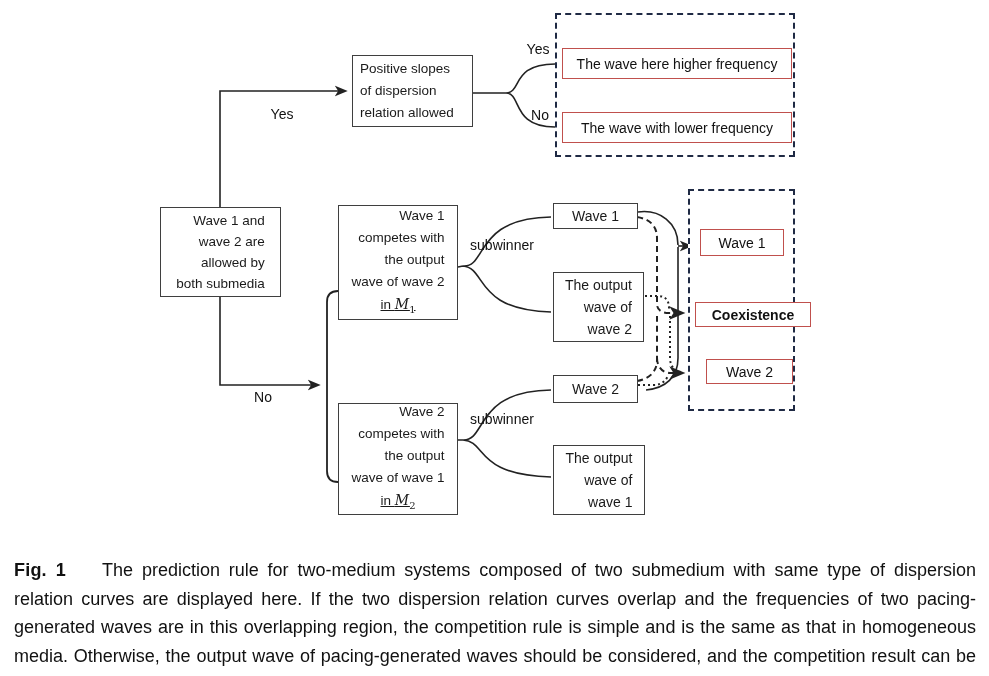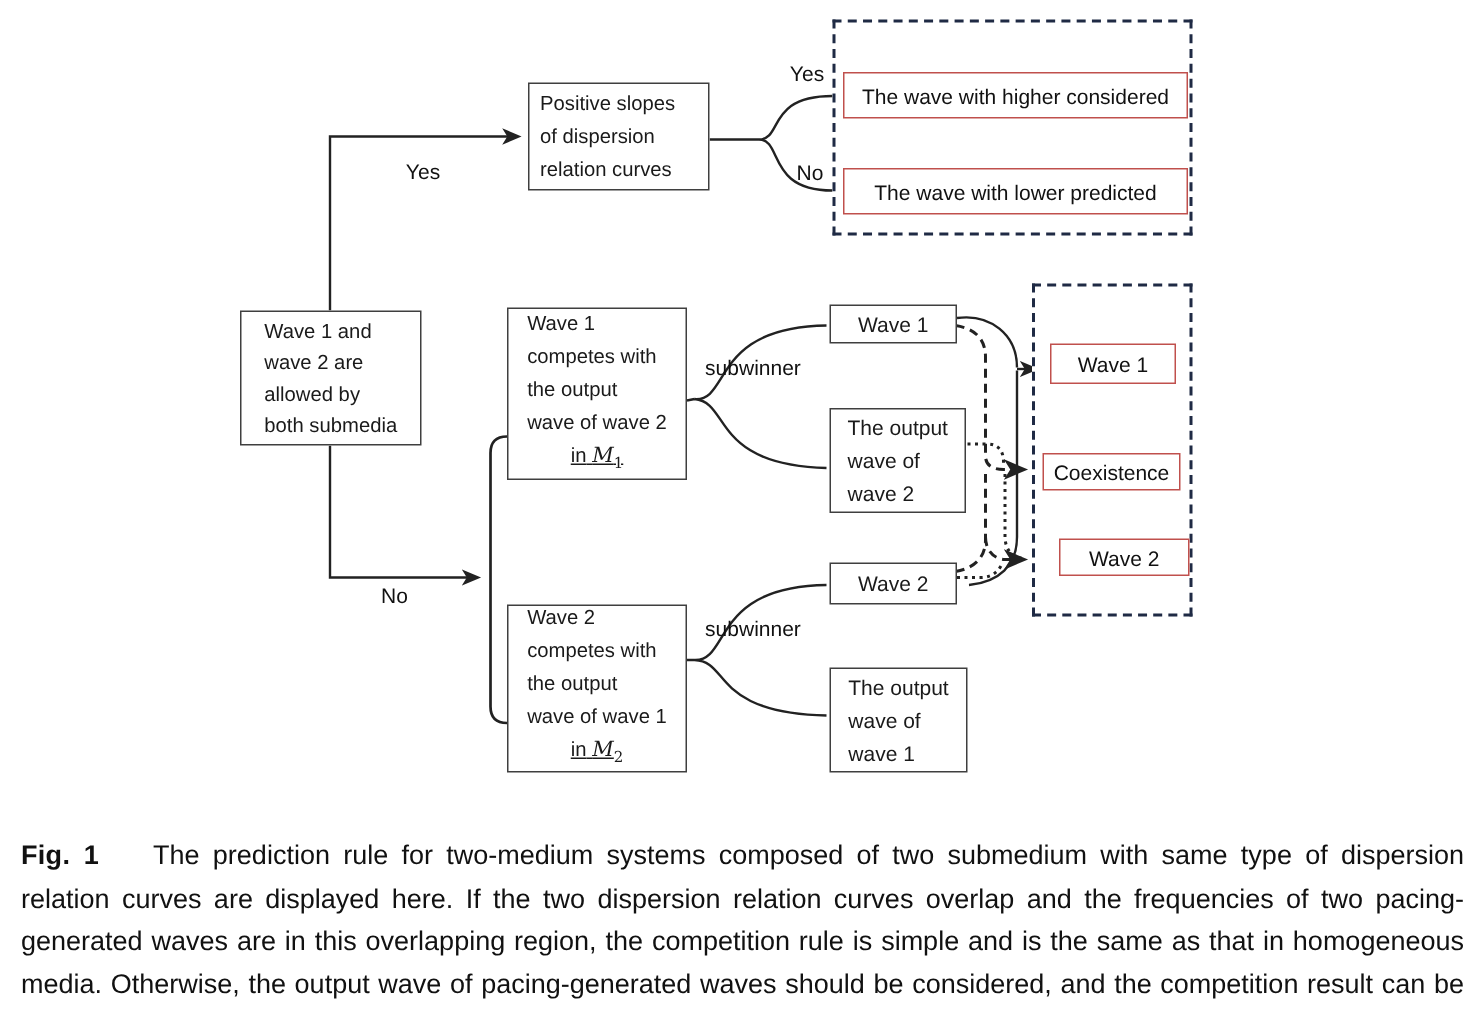--- a/index.html
+++ b/index.html
@@ -1,21 +1,21 @@
 <!DOCTYPE html>
 <html><head>
 <meta charset="utf-8">
 <style>
   html,body{margin:0;padding:0;background:#ffffff;}
   #page{position:relative;width:989px;height:676px;background:#ffffff;
         font-family:"Liberation Sans",sans-serif;color:#1a1a1a;overflow:hidden;}
   #lines{position:absolute;left:0;top:0;width:989px;height:676px;pointer-events:none;}
 
   .fbox{position:absolute;border:1.6px solid #3f3f3f;background:#ffffff;
-        display:flex;align-items:center;justify-content:center;text-align:left;
+        display:flex;align-items:center;justify-content:center;text-align:right;
         white-space:pre-line;font-size:13.5px;line-height:21px;box-sizing:border-box;}
   .fbox.lh22{line-height:22px;}
   .leftalign{justify-content:flex-start;text-align:left;padding-left:7px;}
 
   .dashedbox{position:absolute;border:2.6px dashed #1f2a44;background:#ffffff;box-sizing:border-box;}
   .fw-title{position:absolute;left:0;right:0;text-align:center;font-size:14px;
             color:#111;white-space:nowrap;margin-top:32px;}
   .redbox{position:absolute;border:1.6px solid #c0504d;background:#fff;display:flex;
           align-items:center;justify-content:center;font-size:14px;white-space:nowrap;
           box-sizing:border-box;color:#111;}
@@ -77,29 +77,29 @@
   <div class="fbox" style="left:160px;top:207px;width:121px;height:90px;">Wave 1 and
 wave 2 are
 allowed by
 both submedia</div>
 
   <div class="lbl" style="left:262px;top:106px;width:40px;">Yes</div>
   <div class="lbl" style="left:243px;top:389px;width:40px;">No</div>
 
   <div class="fbox lh22 leftalign" style="left:352px;top:55px;width:121px;height:72px;">Positive slopes
 of dispersion
-relation curves</div>
+relation allowed</div>
 
   <div class="lbl" style="left:520px;top:41px;width:36px;">Yes</div>
   <div class="lbl" style="left:524px;top:107px;width:32px;">No</div>
 
   <div class="dashedbox" style="left:555px;top:13px;width:240px;height:144px;">
     <div class="fw-title" style="top:6px;">Final winner</div>
-    <div class="redbox" style="left:5px;top:33px;width:230px;height:31px;">The wave with higher considered</div>
-    <div class="redbox" style="left:5px;top:97px;width:230px;height:31px;">The wave with lower predicted</div>
+    <div class="redbox" style="left:5px;top:33px;width:230px;height:31px;">The wave here higher frequency</div>
+    <div class="redbox" style="left:5px;top:97px;width:230px;height:31px;">The wave with lower frequency</div>
   </div>
 
   <div class="fbox lh22" style="left:338px;top:205px;width:120px;height:115px;flex-direction:column;">
     <span>Wave 1
 competes with
 the output
 wave of wave 2</span>
     <span class="mathwrap"><span>in</span>&nbsp;<span class="mathit">M</span><sub class="msub">1</sub></span>
   </div>
 
@@ -119,19 +119,19 @@
 wave of
 wave 2</div>
   <div class="fbox" style="left:553px;top:375px;width:85px;height:28px;font-size:14px;">Wave 2</div>
   <div class="fbox lh22" style="left:553px;top:445px;width:92px;height:70px;font-size:14px;">The output
 wave of
 wave 1</div>
 
   <div class="dashedbox" style="left:688px;top:189px;width:107px;height:222px;">
     <div class="fw-title" style="top:7px;">Final winner</div>
     <div class="redbox" style="left:10px;top:38px;width:84px;height:27px;">Wave 1</div>
-    <div class="redbox" style="left:5px;top:111px;width:92px;height:25px;">Coexistence</div>
+    <div class="redbox" style="left:5px;top:111px;width:116px;height:25px;font-weight:bold;">Coexistence</div>
     <div class="redbox" style="left:16px;top:168px;width:87px;height:25px;">Wave 2</div>
   </div>
 
   <p id="caption"><b>Fig.  1</b><span>The prediction rule for two-medium systems composed of two submedium with same type of dispersion relation curves are displayed here.  If the two dispersion relation curves overlap and the frequencies of two pacing-generated waves are in this overlapping region, the competition rule is simple and is the same as that in homogeneous media.  Otherwise, the output wave of pacing-generated waves should be considered, and the competition result can be predicted by this table.</span></p>
 
 </div>
 
 </body></html>

